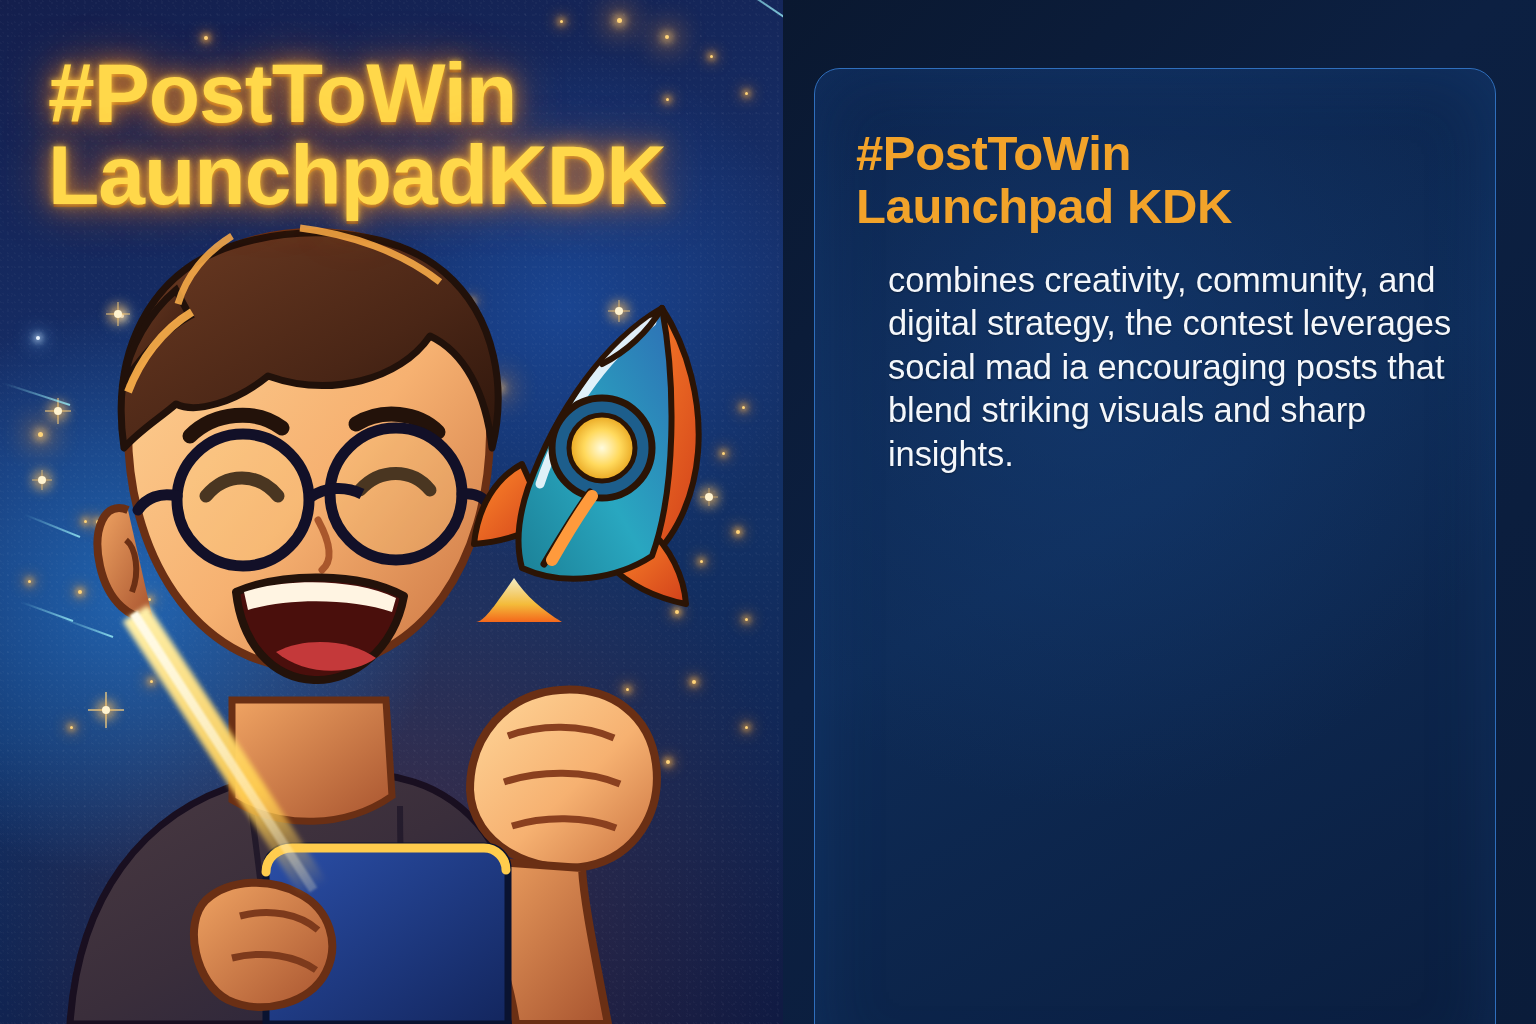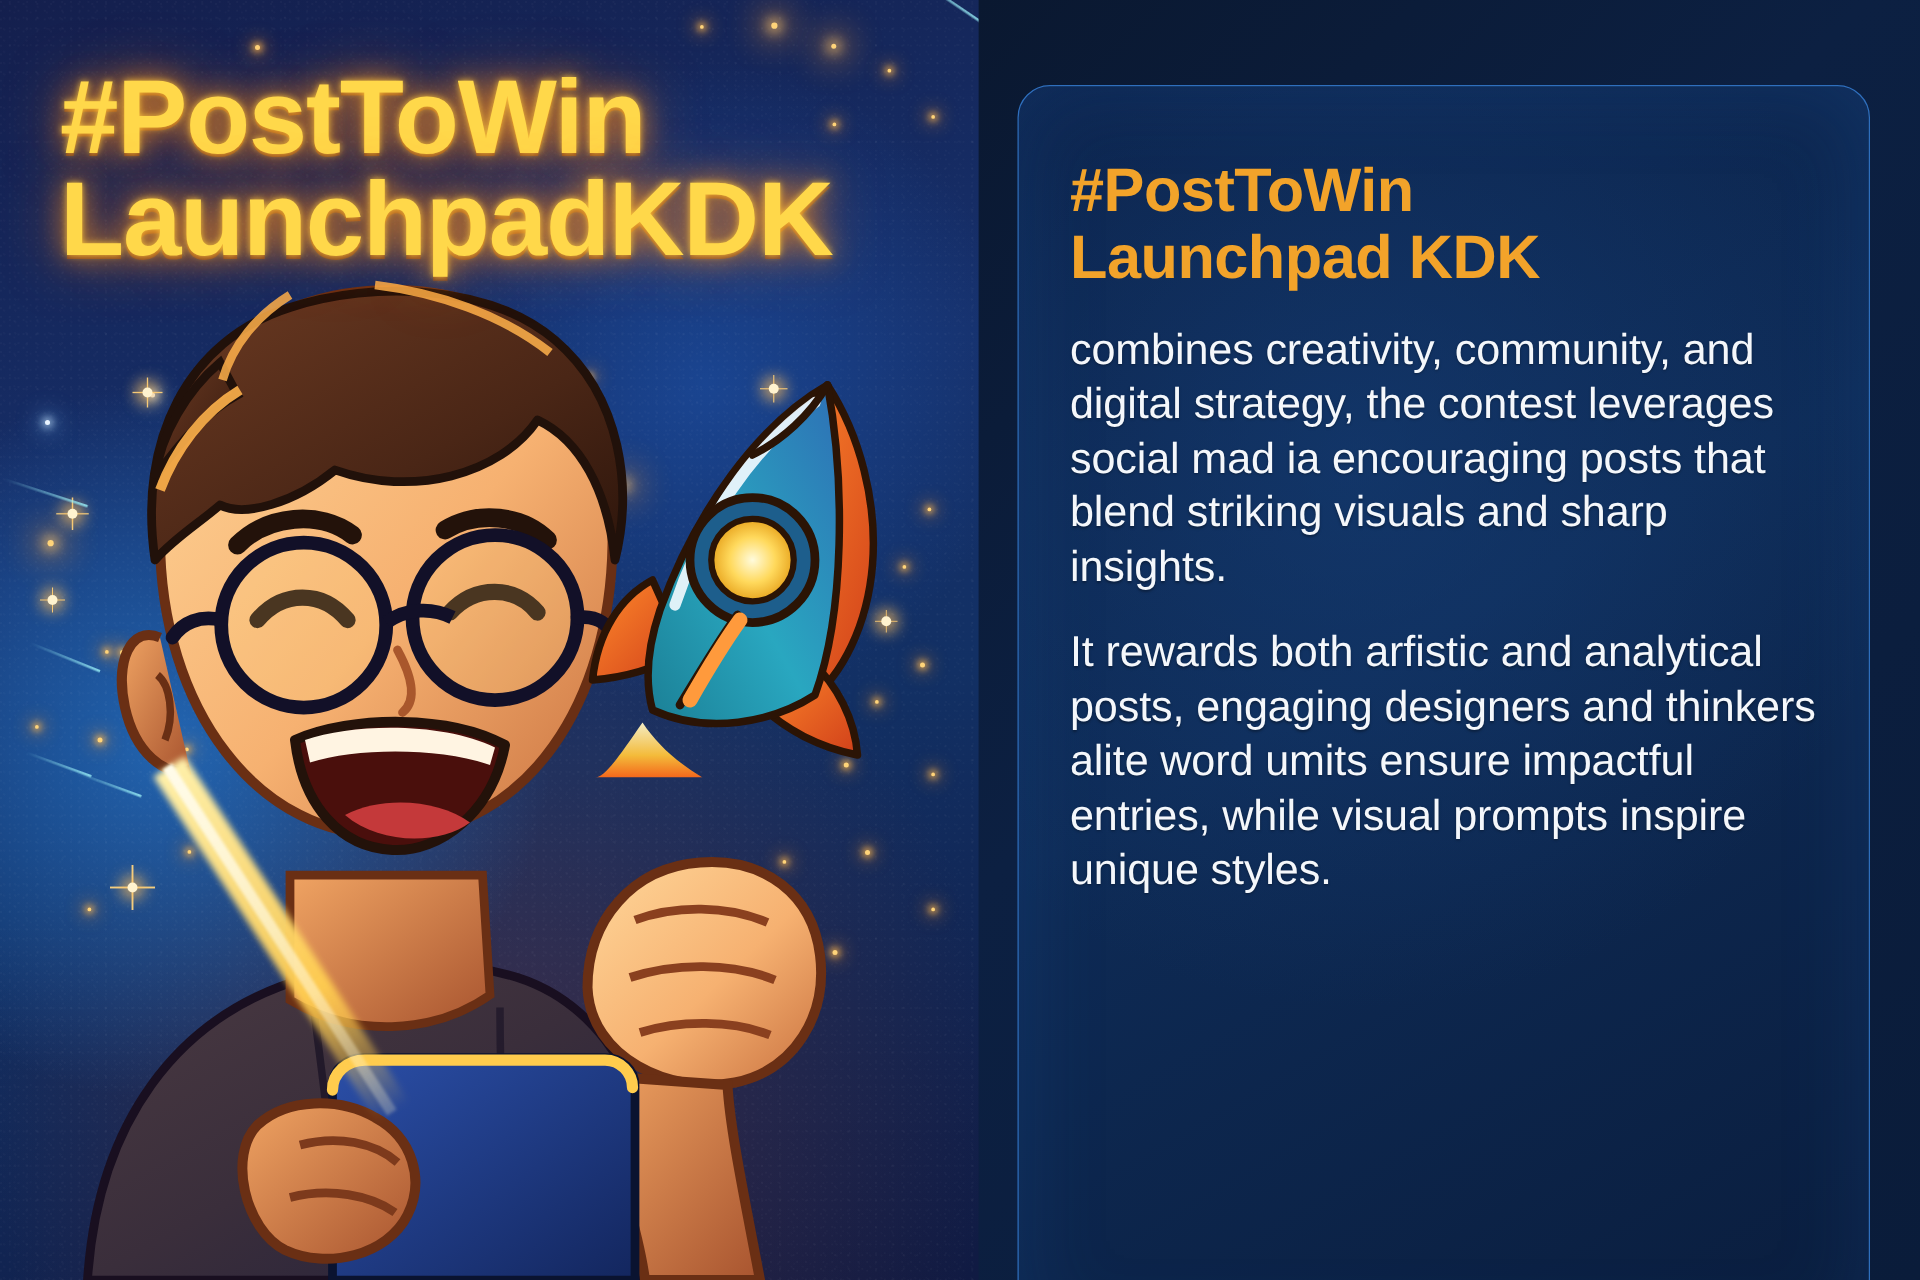--- a/index.html
+++ b/index.html
@@ -153,20 +153,21 @@
     margin-bottom:26px;
   }
 
   .para{
     color:#f4f7fb;
     font-size:34.5px;
     line-height:1.26;
     letter-spacing:-.1px;
     margin-bottom:25px;
     text-shadow:0 1px 2px rgba(0,0,0,.35);
+    margin-left:32px;
   }
   .para.small{
     font-size:28.5px;
     line-height:1.30;
     margin-bottom:0;
   }
 </style>
 </head>
 <body>
 
@@ -346,17 +347,16 @@
       <path d="M240 916 C270 908 300 914 318 930" stroke="#7d3a1c" stroke-width="7" fill="none"></path>
       <path d="M232 958 C264 950 296 956 316 970" stroke="#7d3a1c" stroke-width="7" fill="none"></path>
     </svg>
   </div>
 
   <div class="panel">
     <div class="card">
       <div class="card-title">#PostToWin
 Launchpad KDK</div>
       <div class="para">combines creativity, community, and digital strategy, the contest leverages social mad ia encouraging posts that blend striking visuals and sharp insights.</div>
-      <div class="para">It rewards both arfistic and analytical posts, engaging designers and thinkers alite word umits ensure impactful entries, while visual prompts inspire unique styles.</div>
     </div>
   </div>
 
 </div>
 
 </body></html>

